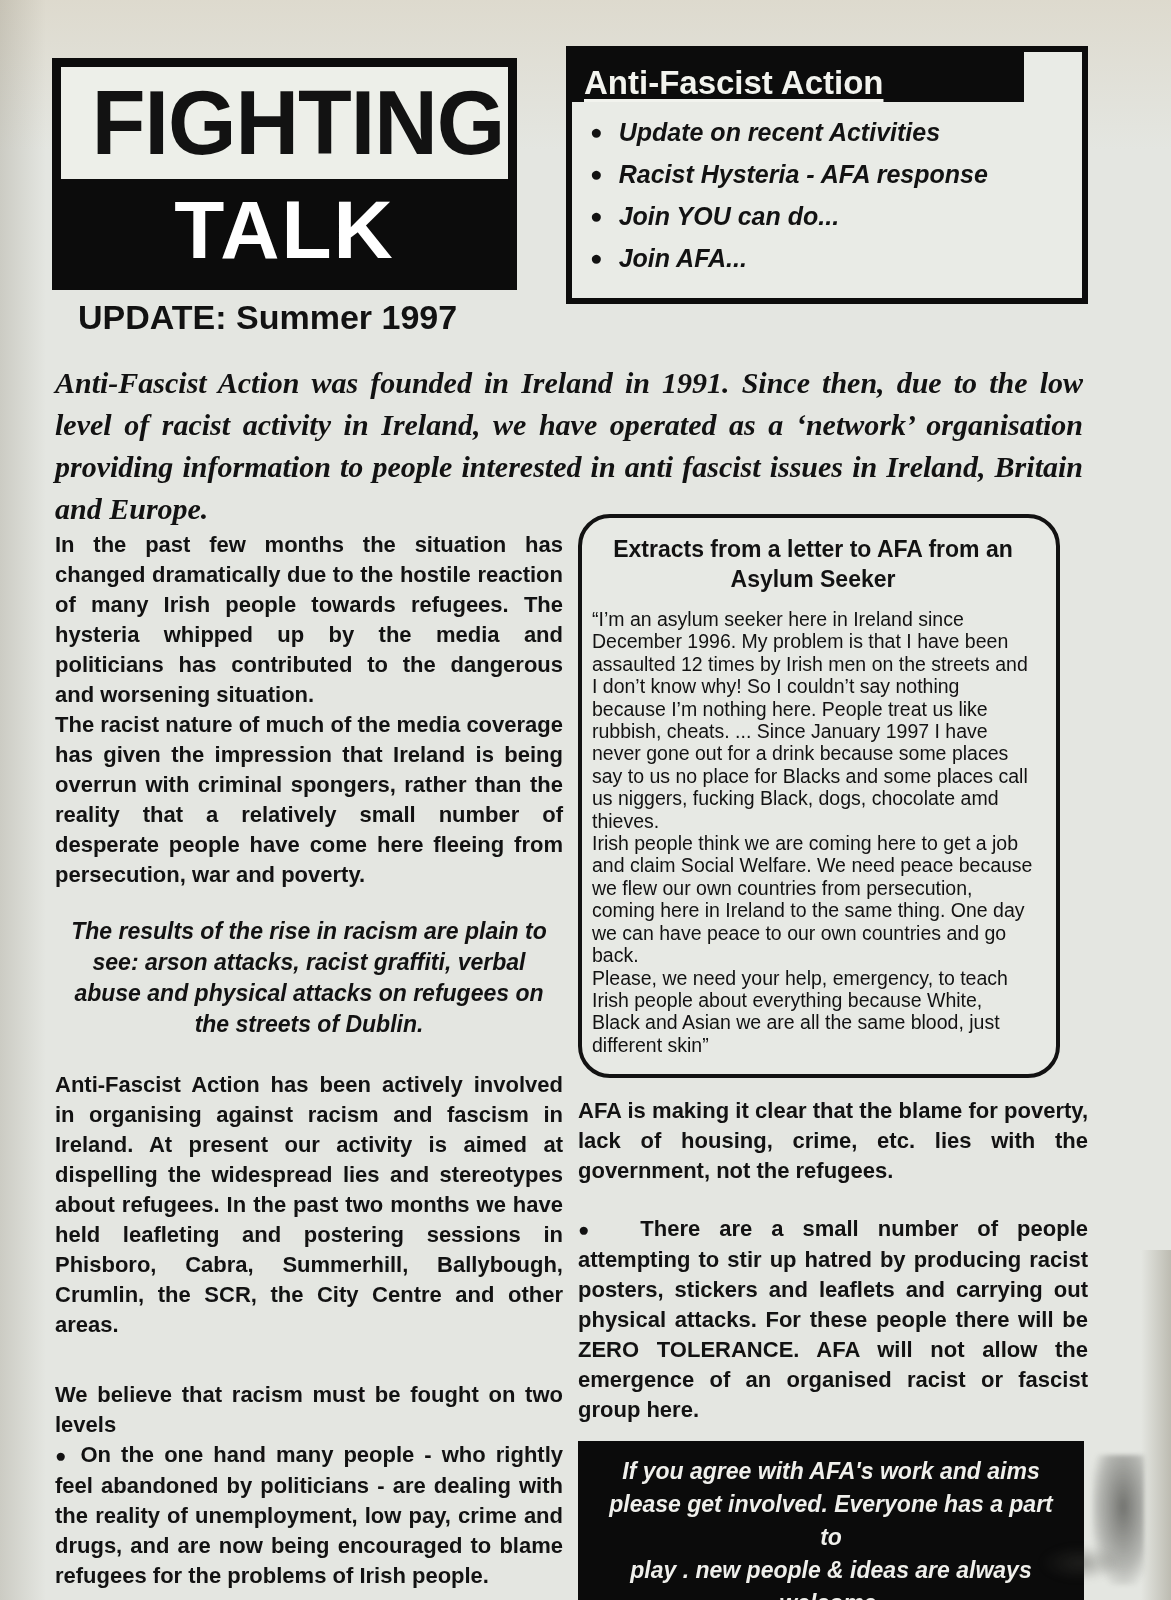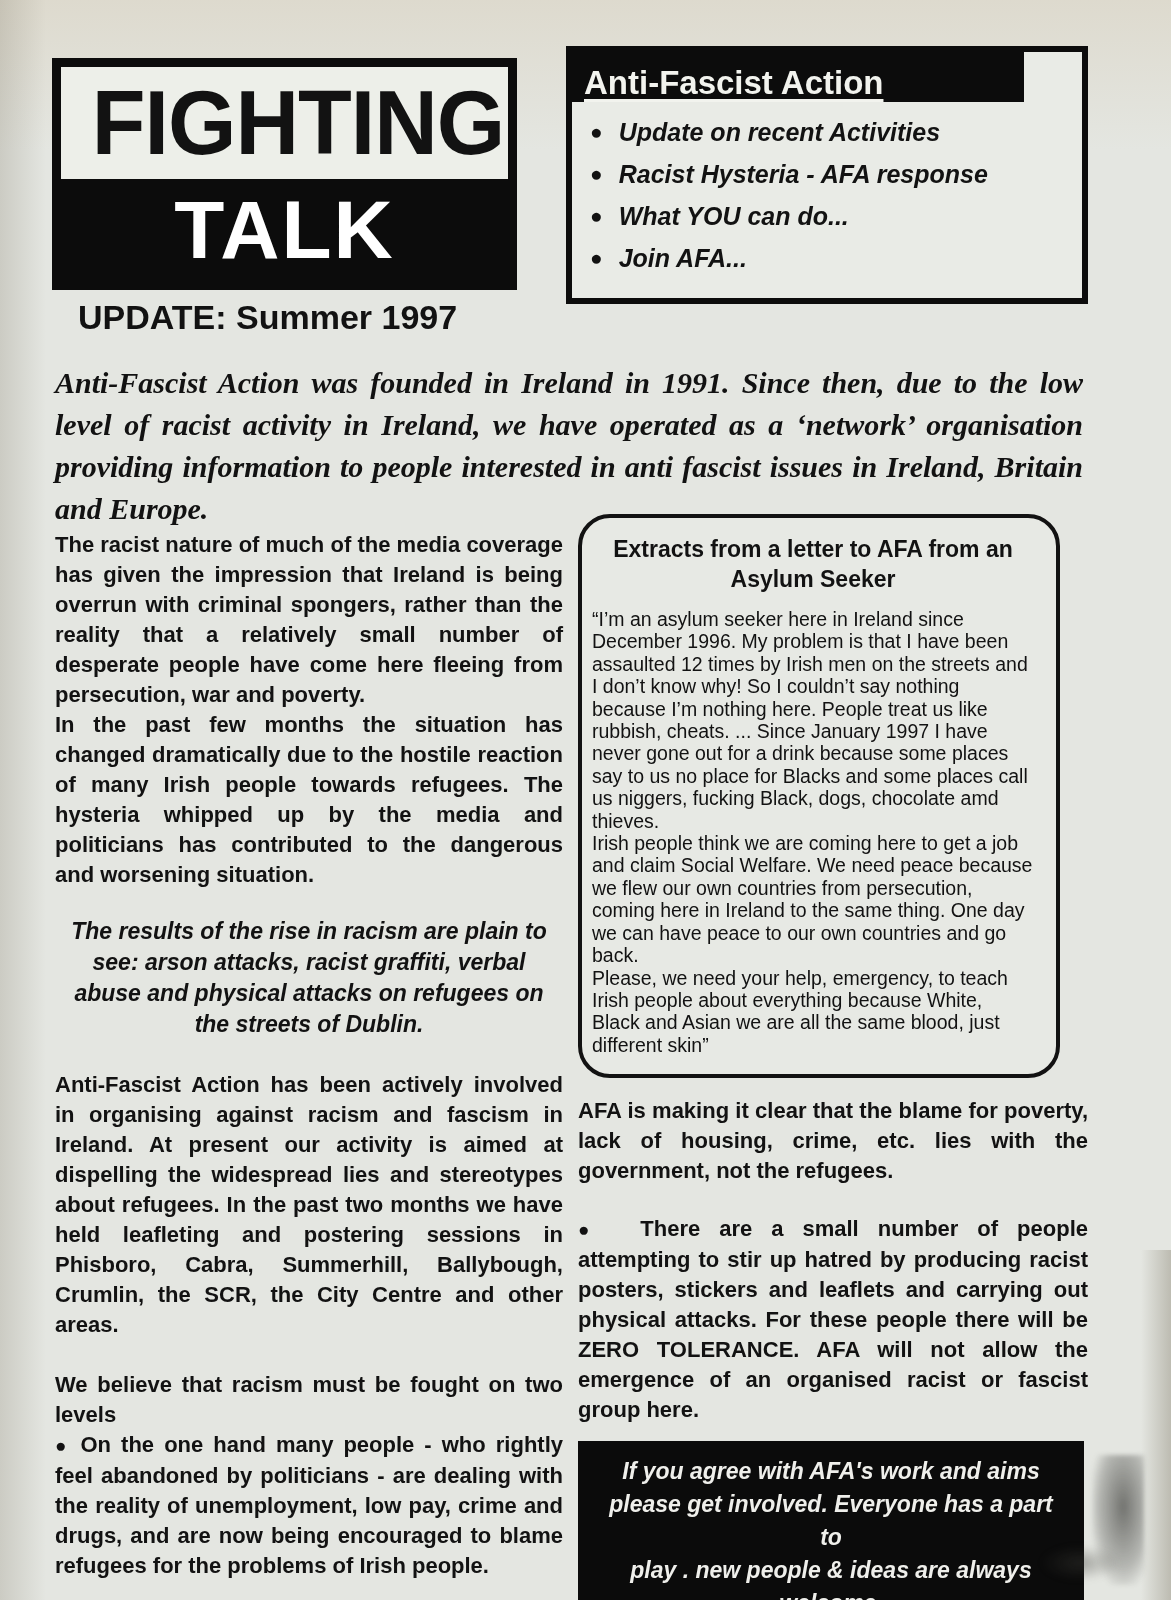--- a/index.html
+++ b/index.html
@@ -46,21 +46,21 @@
   .intro{position:absolute;left:55px;top:362px;width:1028px;
     font-family:"Liberation Serif",serif;font-weight:bold;font-style:italic;
     font-size:30px;line-height:42px;text-align:justify;}
 
   
   .colL{position:absolute;left:55px;top:530px;width:508px;}
   .colR{position:absolute;left:578px;top:514px;width:510px;}
   .bodyp{margin:0;font-weight:bold;font-size:22px;line-height:30px;text-align:justify;}
   .pullquote{margin:26px auto 30px auto;width:482px;
     font-weight:bold;font-style:italic;font-size:23px;line-height:31px;text-align:center;}
-  .mt30{margin-top:30px;}
+  .mt30{margin-top:40px;}
   .inline-bullet{font-size:19px;}
 
   
   .letterbox{border:4px solid #121212;border-radius:32px;background:#e7e9e4;
     padding:16px 22px 18px 10px;box-sizing:border-box;width:482px;}
   .letter-title{text-align:center;font-weight:bold;font-size:23px;line-height:30px;margin:0 8px 14px 8px;}
   .letter-body{font-size:19.5px;line-height:22.4px;font-weight:normal;white-space:pre-line;margin:0;}
 
   .afa-para{margin-top:18px;}
   .rbullet{margin-top:28px;}
@@ -97,34 +97,34 @@
       <li>
         <span class="blt">●</span>
         <span>Update on recent Activities</span>
       </li>
       <li>
         <span class="blt">●</span>
         <span>Racist Hysteria - AFA response</span>
       </li>
       <li>
         <span class="blt">●</span>
-        <span>What YOU can do...</span>
+        <span>Join YOU can do...</span>
       </li>
       <li>
         <span class="blt">●</span>
         <span>Join AFA...</span>
       </li>
     </ul>
   </div>
 
   <div class="intro">Anti-Fascist Action was founded in Ireland in 1991. Since then, due to the low level of racist activity in Ireland, we have operated as a ‘network’ organisation providing information to people interested in anti fascist issues in Ireland, Britain and Europe.</div>
 
   <div class="colL">
+    <p class="bodyp">In the past few months the situation has changed dramatically due to the hostile reaction of many Irish people towards refugees. The hysteria whipped up by the media and politicians has contributed to the dangerous and worsening situation.</p>
     <p class="bodyp">The racist nature of much of the media coverage has given the impression that Ireland is being overrun with criminal spongers, rather than the reality that a relatively small number of desperate people have come here fleeing from persecution, war and poverty.</p>
-    <p class="bodyp">In the past few months the situation has changed dramatically due to the hostile reaction of many Irish people towards refugees. The hysteria whipped up by the media and politicians has contributed to the dangerous and worsening situation.</p>
     <p class="pullquote">The results of the rise in racism are plain to see: arson attacks, racist graffiti, verbal abuse and physical attacks on refugees on the streets of Dublin.</p>
     <p class="bodyp">Anti-Fascist Action has been actively involved in organising against racism and fascism in Ireland. At present our activity is aimed at dispelling the widespread lies and stereotypes about refugees. In the past two months we have held leafleting and postering sessions in Phisboro, Cabra, Summerhill, Ballybough, Crumlin, the SCR, the City Centre and other areas.</p>
     <p class="bodyp mt30">We believe that racism must be fought on two levels</p>
     <p class="bodyp"><span class="inline-bullet">●</span> <span>On the one hand many people - who rightly feel abandoned by politicians -  are dealing with the reality of unemployment, low pay, crime and drugs, and are now being encouraged to blame refugees for the problems of Irish people.</span></p>
   </div>
 
   <div class="colR">
     <div class="letterbox">
       <p class="letter-title">Extracts from a letter to AFA from an Asylum Seeker</p>
       <p class="letter-body">“I’m an asylum seeker here in Ireland since December 1996. My problem is that I have been assaulted 12 times by Irish men on the streets and I don’t know why! So I couldn’t say nothing because I’m nothing here. People treat us like rubbish, cheats. ... Since January 1997 I have never gone out for a drink because some places say to us no place for Blacks and some places call us niggers, fucking Black, dogs, chocolate amd thieves.

